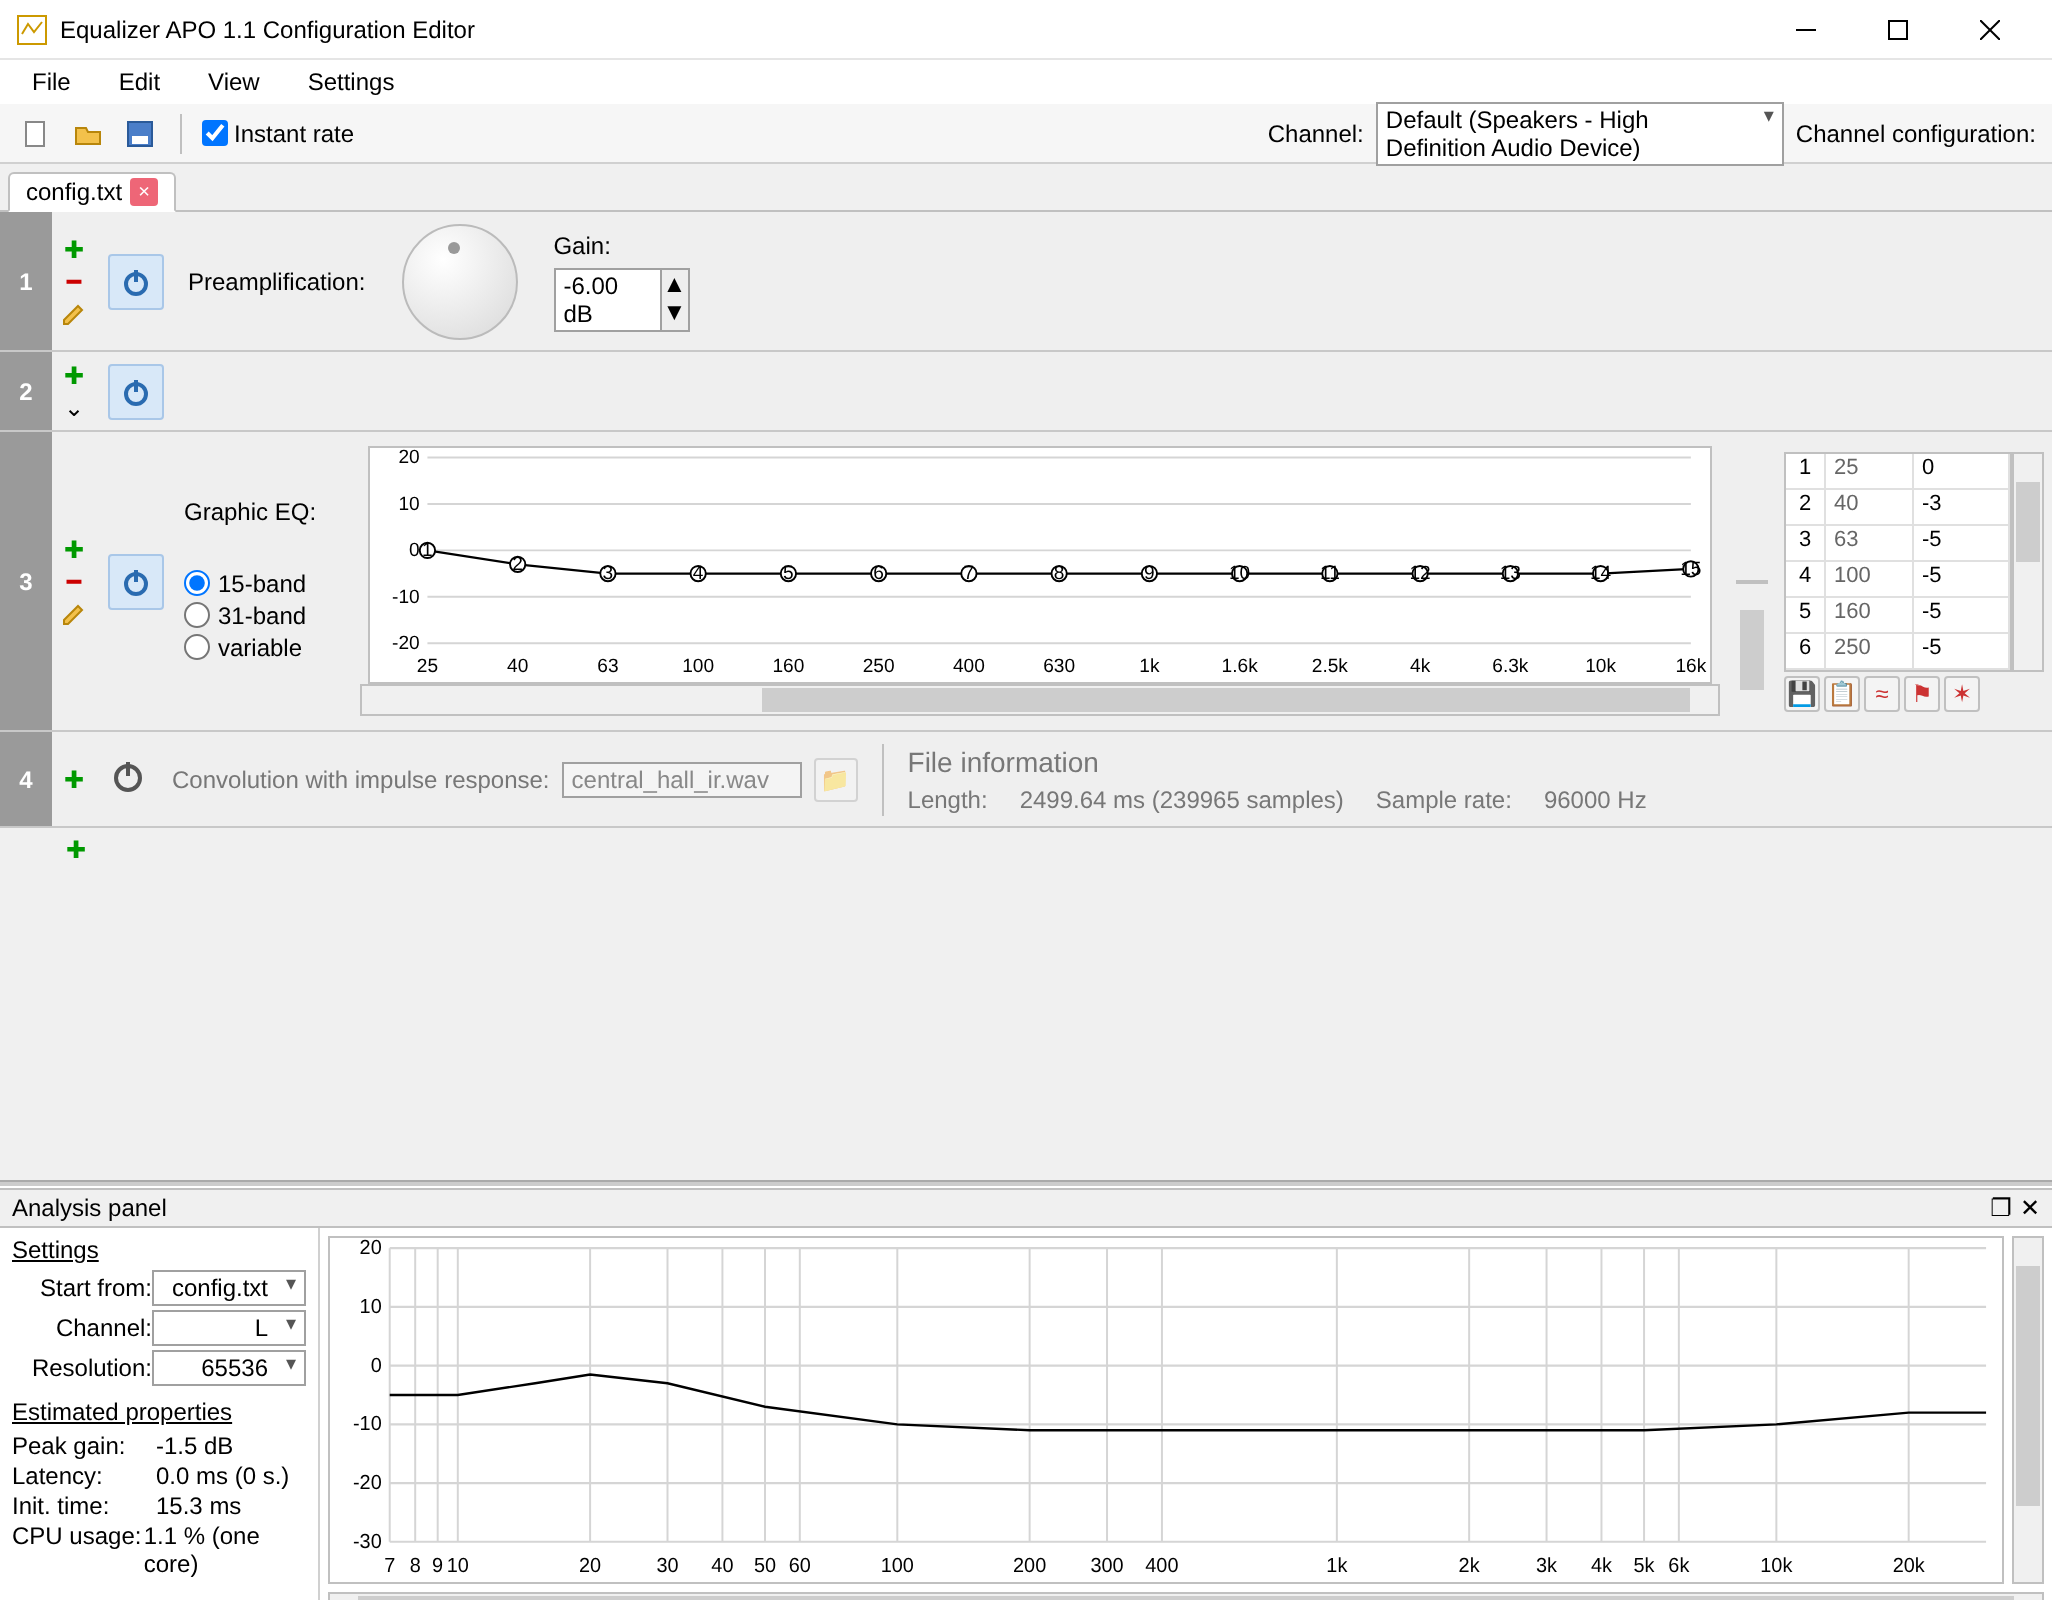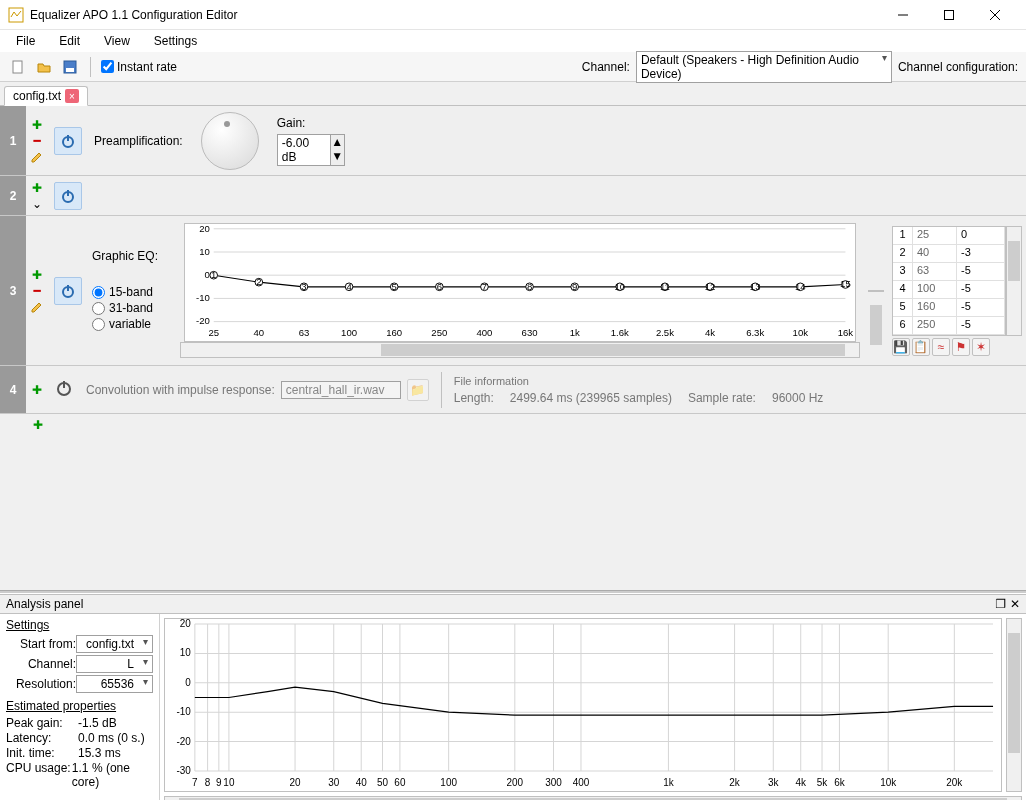--- a/index.html
+++ b/index.html
@@ -28,21 +28,21 @@
 .pwr svg { stroke: #2a6bb0; }
 .row .body { flex: 1; display: flex; align-items: center; padding: 6px; gap: 8px; }
 .knob { width: 58px; height: 58px; border-radius: 50%; background: radial-gradient(circle at 35% 30%, #fff, #d8d8d8); border: 1px solid #bbb; position: relative; }
 .knob::after { content: ""; position: absolute; width: 6px; height: 6px; background: #999; border-radius: 50%; top: 8px; left: 22px; }
 .field { border: 1px solid #a0a0a0; background: #fff; padding: 1px 4px; }
 .spin { display: flex; align-items: stretch; }
 .spin .arrows { width: 14px; border: 1px solid #a0a0a0; border-left: none; background: #eee; display: flex; flex-direction: column; font-size: 7px; text-align: center; }
 .iconbtn { width: 22px; height: 22px; border: 1px solid #c0c0c0; background: #f4f4f4; display: flex; align-items: center; justify-content: center; border-radius: 2px;}
 .geq { display: flex; align-items: stretch; }
 .geq-left { width: 80px; display: flex; flex-direction: column; justify-content: space-between; padding: 8px 0; }
-.radio { display: flex; align-items: flex-end; gap: 4px; margin: 2px 0; }
+.radio { display: flex; align-items: center; gap: 4px; margin: 2px 0; }
 .radio input { margin: 0; }
 .geq-chart { flex: 1; border: 1px solid #c0c0c0; background: #fff; margin: 0 4px; position: relative; }
 .geq-table { width: 130px; display: flex; flex-direction: column; }
 .tbl { border: 1px solid #c0c0c0; background: #fff; flex: 1; overflow: hidden; }
 .tbl-row { display: flex; border-bottom: 1px solid #e0e0e0; height: 18px; }
 .tbl-row span { padding: 1px 4px; border-right: 1px solid #e0e0e0; font-size: 11px; color: #666; }
 .tbl-row span:nth-child(1){ width: 20px; text-align: center; color: #000;}
 .tbl-row span:nth-child(2){ width: 44px; }
 .tbl-row span:nth-child(3){ flex: 1; color: #000; }
 .scrollbar-v { width: 16px; background: #f0f0f0; border: 1px solid #c0c0c0; position: relative; }
@@ -118,21 +118,21 @@
         <rect x="3" y="8" width="8" height="4" fill="#fff"></rect>
       </svg>
     </div>
   <div style="width:1px;height:20px;background:#c0c0c0;margin:0 4px"></div>
   <label>
       <input type="checkbox" checked="" style="">
       <span>Instant rate</span>
     </label>
   <div class="spacer"></div>
   <span>Channel:</span>
-  <div class="select" style="width:256px"><span>Default (Speakers - High Definition Audio Device)</span></div>
+  <div class="select" style="width:204px"><span>Default (Speakers - High Definition Audio Device)</span></div>
   <span>Channel configuration:</span>
 </div>
 
 <div class="tabbar">
   <div class="tab">
     <span>config.txt</span>
     <div class="close">×</div>
   </div>
 </div>
 
@@ -347,21 +347,21 @@
     <div style="align-self:center;margin:0 6px"><svg width="20" height="20" fill="none" stroke="#555" stroke-width="2">
           <circle cx="10" cy="11" r="6"></circle>
           <line x1="10" y1="3" x2="10" y2="10"></line>
         </svg></div>
     <div class="body" style="gap:6px">
       <span style="color:#777">Convolution with impulse response:</span>
       <div class="field" style="width:120px;color:#888;background:#f4f4f4">central_hall_ir.wav</div>
       <div class="iconbtn" style="opacity:.6">📁</div>
       <div style="width:1px;height:36px;background:#c0c0c0;margin:0 6px"></div>
       <div style="color:#777">
-        <div style="font-size:11px">File information</div>
+        <div style="font-size:14px">File information</div>
         <div style="display:flex;gap:16px;font-size:11px;margin-top:4px">
           <span>Length:</span>
           <span>2499.64 ms (239965 samples)</span>
           <span>Sample rate:</span>
           <span>96000 Hz</span>
         </div>
       </div>
     </div>
   </div>
 

